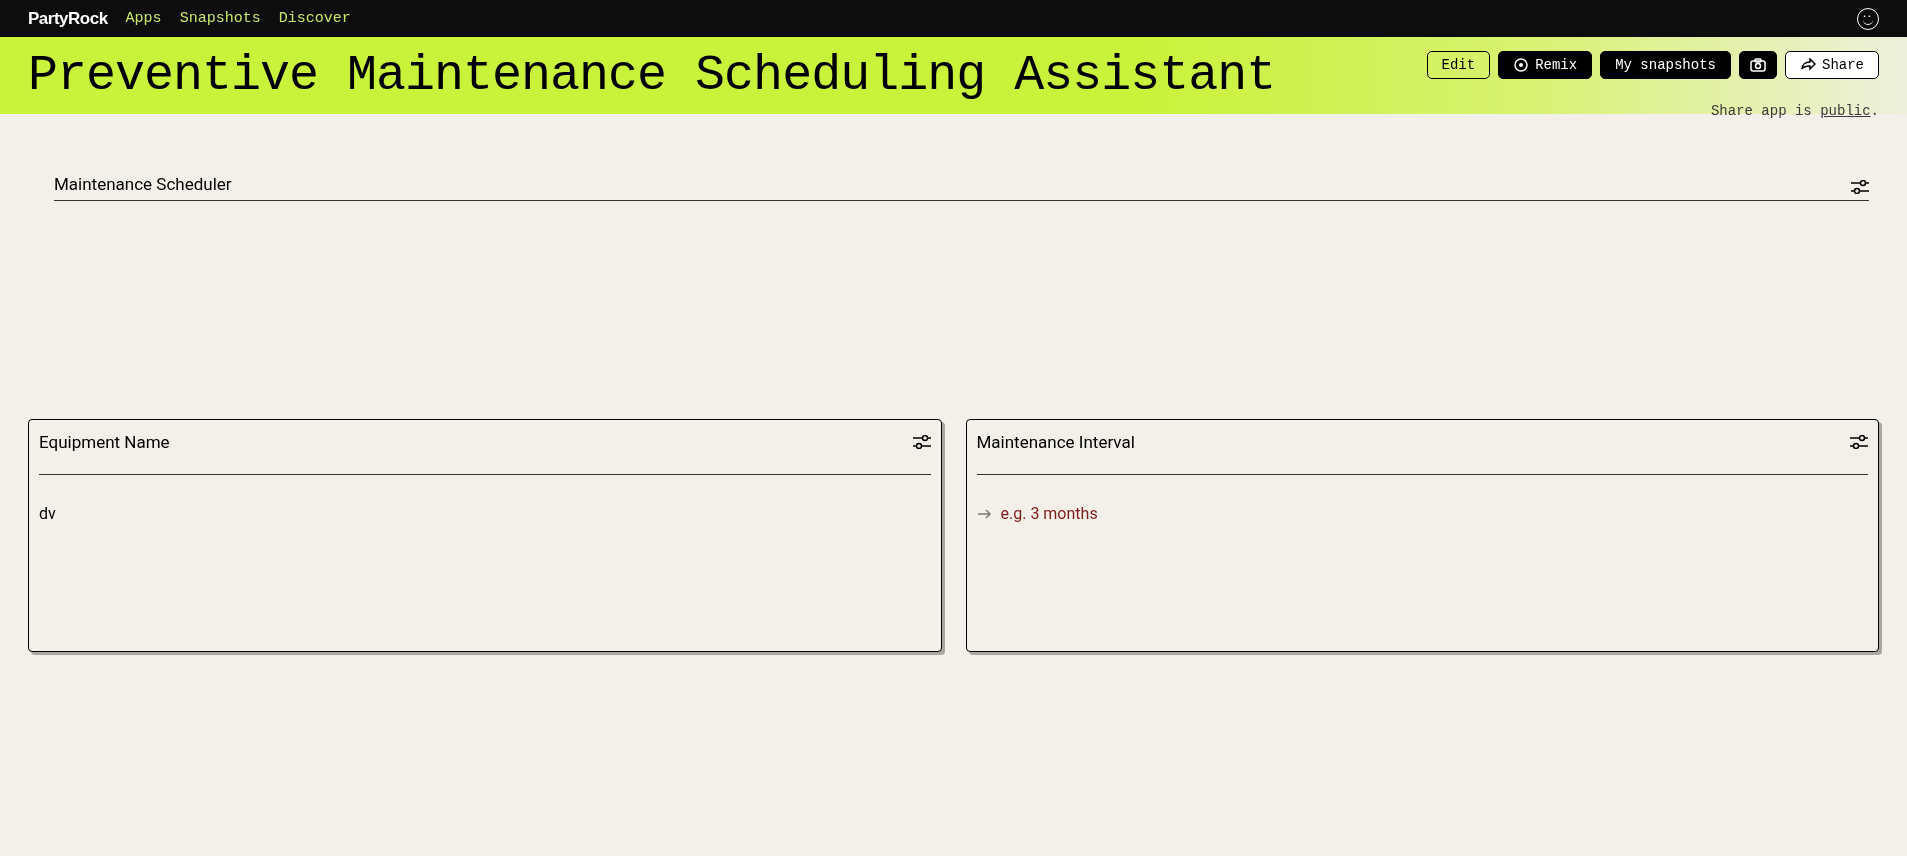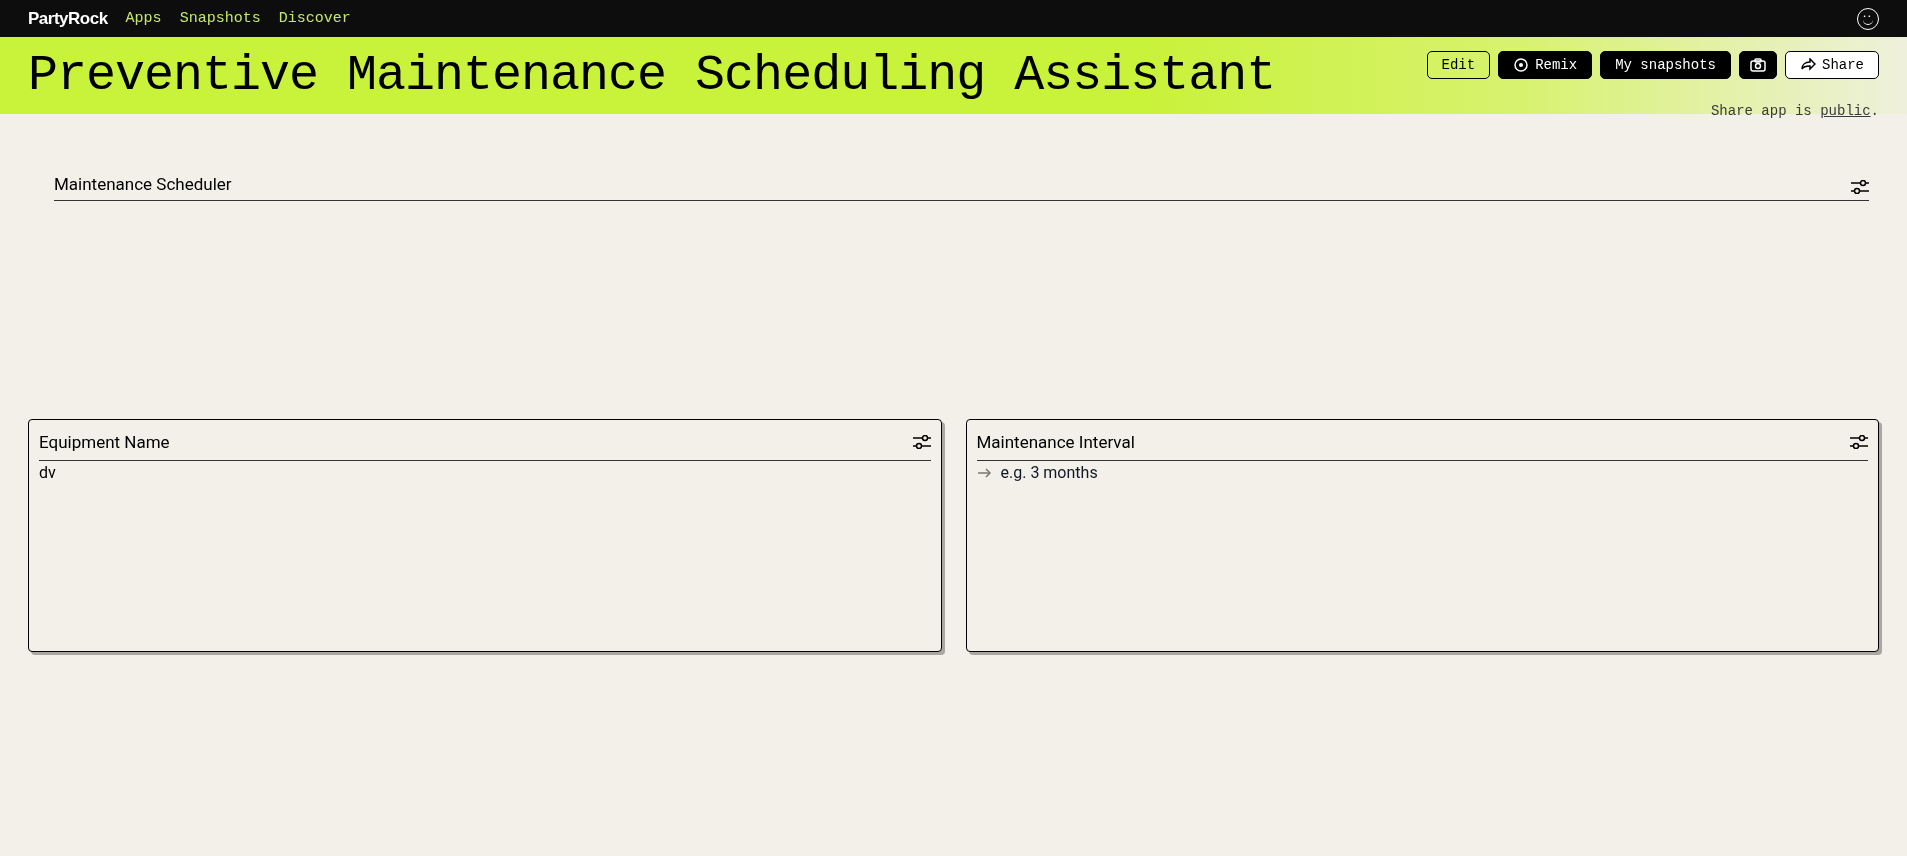--- a/index.html
+++ b/index.html
@@ -169,36 +169,36 @@
       background: #f2f0e8;
       padding: 12px 10px;
       height: 233px;
       box-shadow: 3px 3px 0 rgba(0,0,0,0.3);
     }
     .card-header {
       display: flex;
       justify-content: space-between;
       align-items: center;
       border-bottom: 1px solid #333;
-      padding-bottom: 8px;
-      margin-bottom: 2px;
+      padding-bottom: 22px;
+      margin-bottom: 29px;
     }
     .card-title {
       font-size: 17px;
       color: #000;
     }
     .card-body {
       font-size: 16px;
       color: #000;
     }
     .placeholder-row {
       display: flex;
       align-items: center;
       gap: 8px;
-      color: #0f172a;
+      color: #7f1d1d;
     }
     .arrow-icon {
       color: #7a7a72;
     }
     svg {
       display: block;
     }
   </style>
 </head>
 <body>

